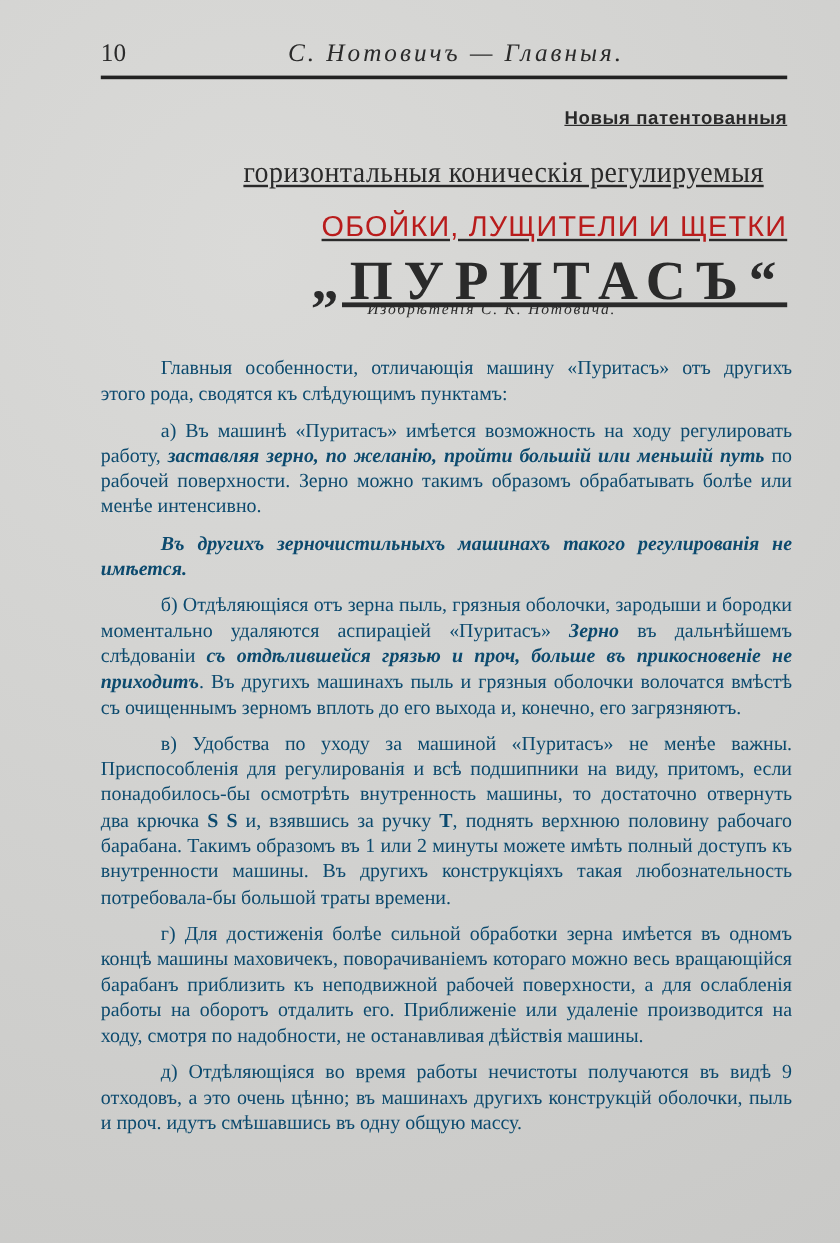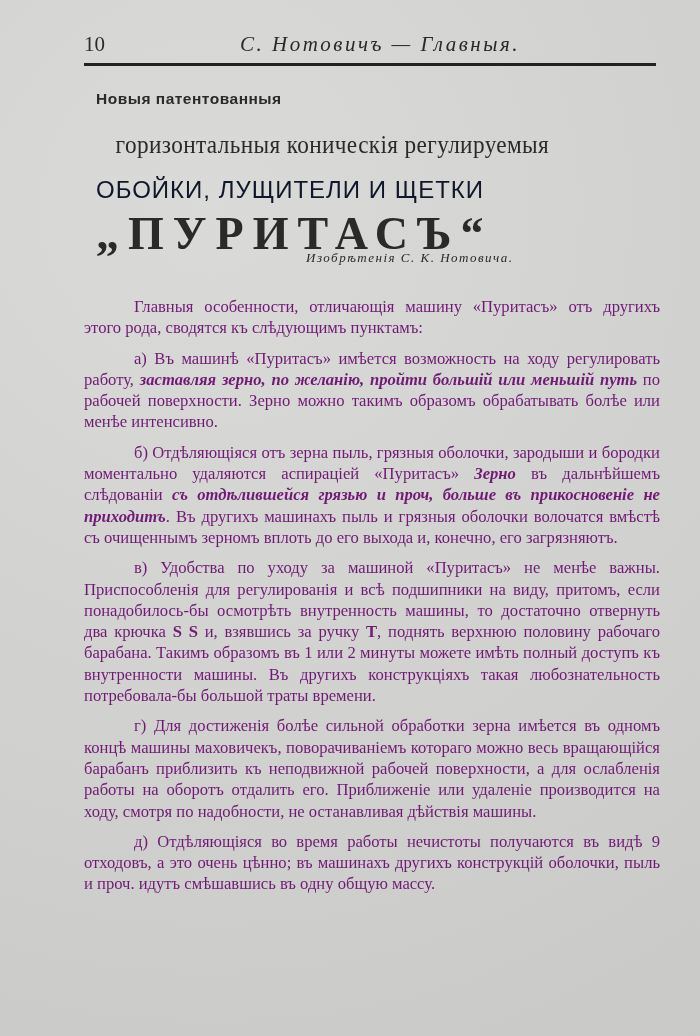--- a/index.html
+++ b/index.html
@@ -19,45 +19,45 @@
     position: absolute; left: 0; top: 2px; font-size: 21px; color: #2b2b2b;
   }
   .run-title {
     position: absolute; left: 0; width: 572px; top: 2px; text-align: center;
     font-style: italic; font-size: 21px; letter-spacing: 2.5px; padding-left: 20px;
     box-sizing: border-box;
   }
   .head-rule {
     position: absolute; left: 68px; top: 63px; width: 572px; height: 3px; background: #222;
   }
-  .title-block { position: absolute; left: 80px; top: 84px; width: 560px; text-align: left; }
+  .title-block { position: absolute; left: 80px; top: 84px; width: 560px; text-align: right; text-decoration: underline; }
   .t1 {
     font-family: "Liberation Sans", "DejaVu Sans", sans-serif; font-weight: bold;
     font-size: 15.5px; letter-spacing: 0.5px; height: 30px; line-height: 30px; margin-top: 0;
   }
   .t2 {
     font-family: "Liberation Serif", serif; font-size: 25px; letter-spacing: 0.4px;
     height: 42px; line-height: 42px; margin-top: 10px;
     transform: scaleX(0.93); transform-origin: center;
   }
   .t3 {
     font-family: "Liberation Sans", "DejaVu Sans", sans-serif; font-size: 24px; font-weight: normal;
-    letter-spacing: 1px; height: 40px; line-height: 40px; margin-top: 4px; color: #0f172a;
+    letter-spacing: 1px; height: 40px; line-height: 40px; margin-top: 4px; color: #b91c1c;
   }
   .t4 {
     font-family: "Liberation Serif", serif; font-weight: bold; font-size: 46px;
     letter-spacing: 9px; height: 40px; line-height: 40px; margin-top: 4px;
   }
   .t5 {
     position: absolute; left: 290px; top: 250px; width: 340px;
     font-style: italic; font-size: 13px; letter-spacing: 1.5px; text-align: left;
   }
   .body-text {
     position: absolute; left: 68px; top: 296px; width: 576px;
-    font-size: 16.6px; line-height: 21.3px; text-align: justify; color: #701a75;
+    font-size: 16.6px; line-height: 21.3px; text-align: justify; color: #0c4a6e;
   }
   .body-text p { margin: 0 0 9px 0; text-indent: 50px; }
   .body-text em { font-style: italic; font-weight: bold; }
   .body-text .sans { font-family: Liberation Serif, serif; font-weight: bold; }
 </style>
 </head>
 <body>
 
 <div class="page">
 
@@ -73,20 +73,21 @@
     <div class="t3">ОБОЙКИ, ЛУЩИТЕЛИ И ЩЕТКИ</div>
     <div class="t4">„ПУРИТАСЪ“</div>
   </div>
   <div class="t5">Изобрѣтенія С. К. Нотовича.</div>
 
   <div class="body-text">
     <p>Главныя особенности, отличающія машину «Пуритасъ» отъ другихъ этого рода, сводятся къ слѣдующимъ пунктамъ:</p>
 
     <p><span>а) Въ машинѣ «Пуритасъ» имѣется возможность на ходу регулировать работу, </span><em>заставляя зерно, по желанію, пройти большій или меньшій путь</em><span> по рабочей поверхности. Зерно можно такимъ образомъ обрабатывать болѣе или менѣе интенсивно.</span></p>
 
+    <p><em>Въ другихъ зерночистильныхъ машинахъ такого регулированія не имѣется.</em></p>
 
     <p><span>б) Отдѣляющіяся отъ зерна пыль, грязныя оболочки, зародыши и бородки моментально удаляются аспираціей «Пуритасъ» </span><em>Зерно</em><span> въ дальнѣйшемъ слѣдованіи </span><em>съ отдѣлившейся грязью и проч, больше въ прикосновеніе не приходитъ</em><span>. Въ другихъ машинахъ пыль и грязныя оболочки волочатся вмѣстѣ съ очищеннымъ зерномъ вплоть до его выхода и, конечно, его загрязняютъ.</span></p>
 
     <p><span>в) Удобства по уходу за машиной «Пуритасъ» не менѣе важны. Приспособленія для регулированія и всѣ подшипники на виду, притомъ, если понадобилось-бы осмотрѣть внутренность машины, то достаточно отвернуть два крючка </span><span class="sans">S S</span><span> и, взявшись за ручку </span><span class="sans">T</span><span>, поднять верхнюю половину рабочаго барабана. Такимъ образомъ въ 1 или 2 минуты можете имѣть полный доступъ къ внутренности машины. Въ другихъ конструкціяхъ такая любознательность потребовала-бы большой траты времени.</span></p>
 
     <p>г) Для достиженія болѣе сильной обработки зерна имѣется въ одномъ концѣ машины маховичекъ, поворачиваніемъ котораго можно весь вращающійся барабанъ приблизить къ неподвижной рабочей поверхности, а для ослабленія работы на оборотъ отдалить его. Приближеніе или удаленіе производится на ходу, смотря по надобности, не останавливая дѣйствія машины.</p>
 
     <p>д) Отдѣляющіяся во время работы нечистоты получаются въ видѣ 9 отходовъ, а это очень цѣнно; въ машинахъ другихъ конструкцій оболочки, пыль и проч. идутъ смѣшавшись въ одну общую массу.</p>
   </div>
 

